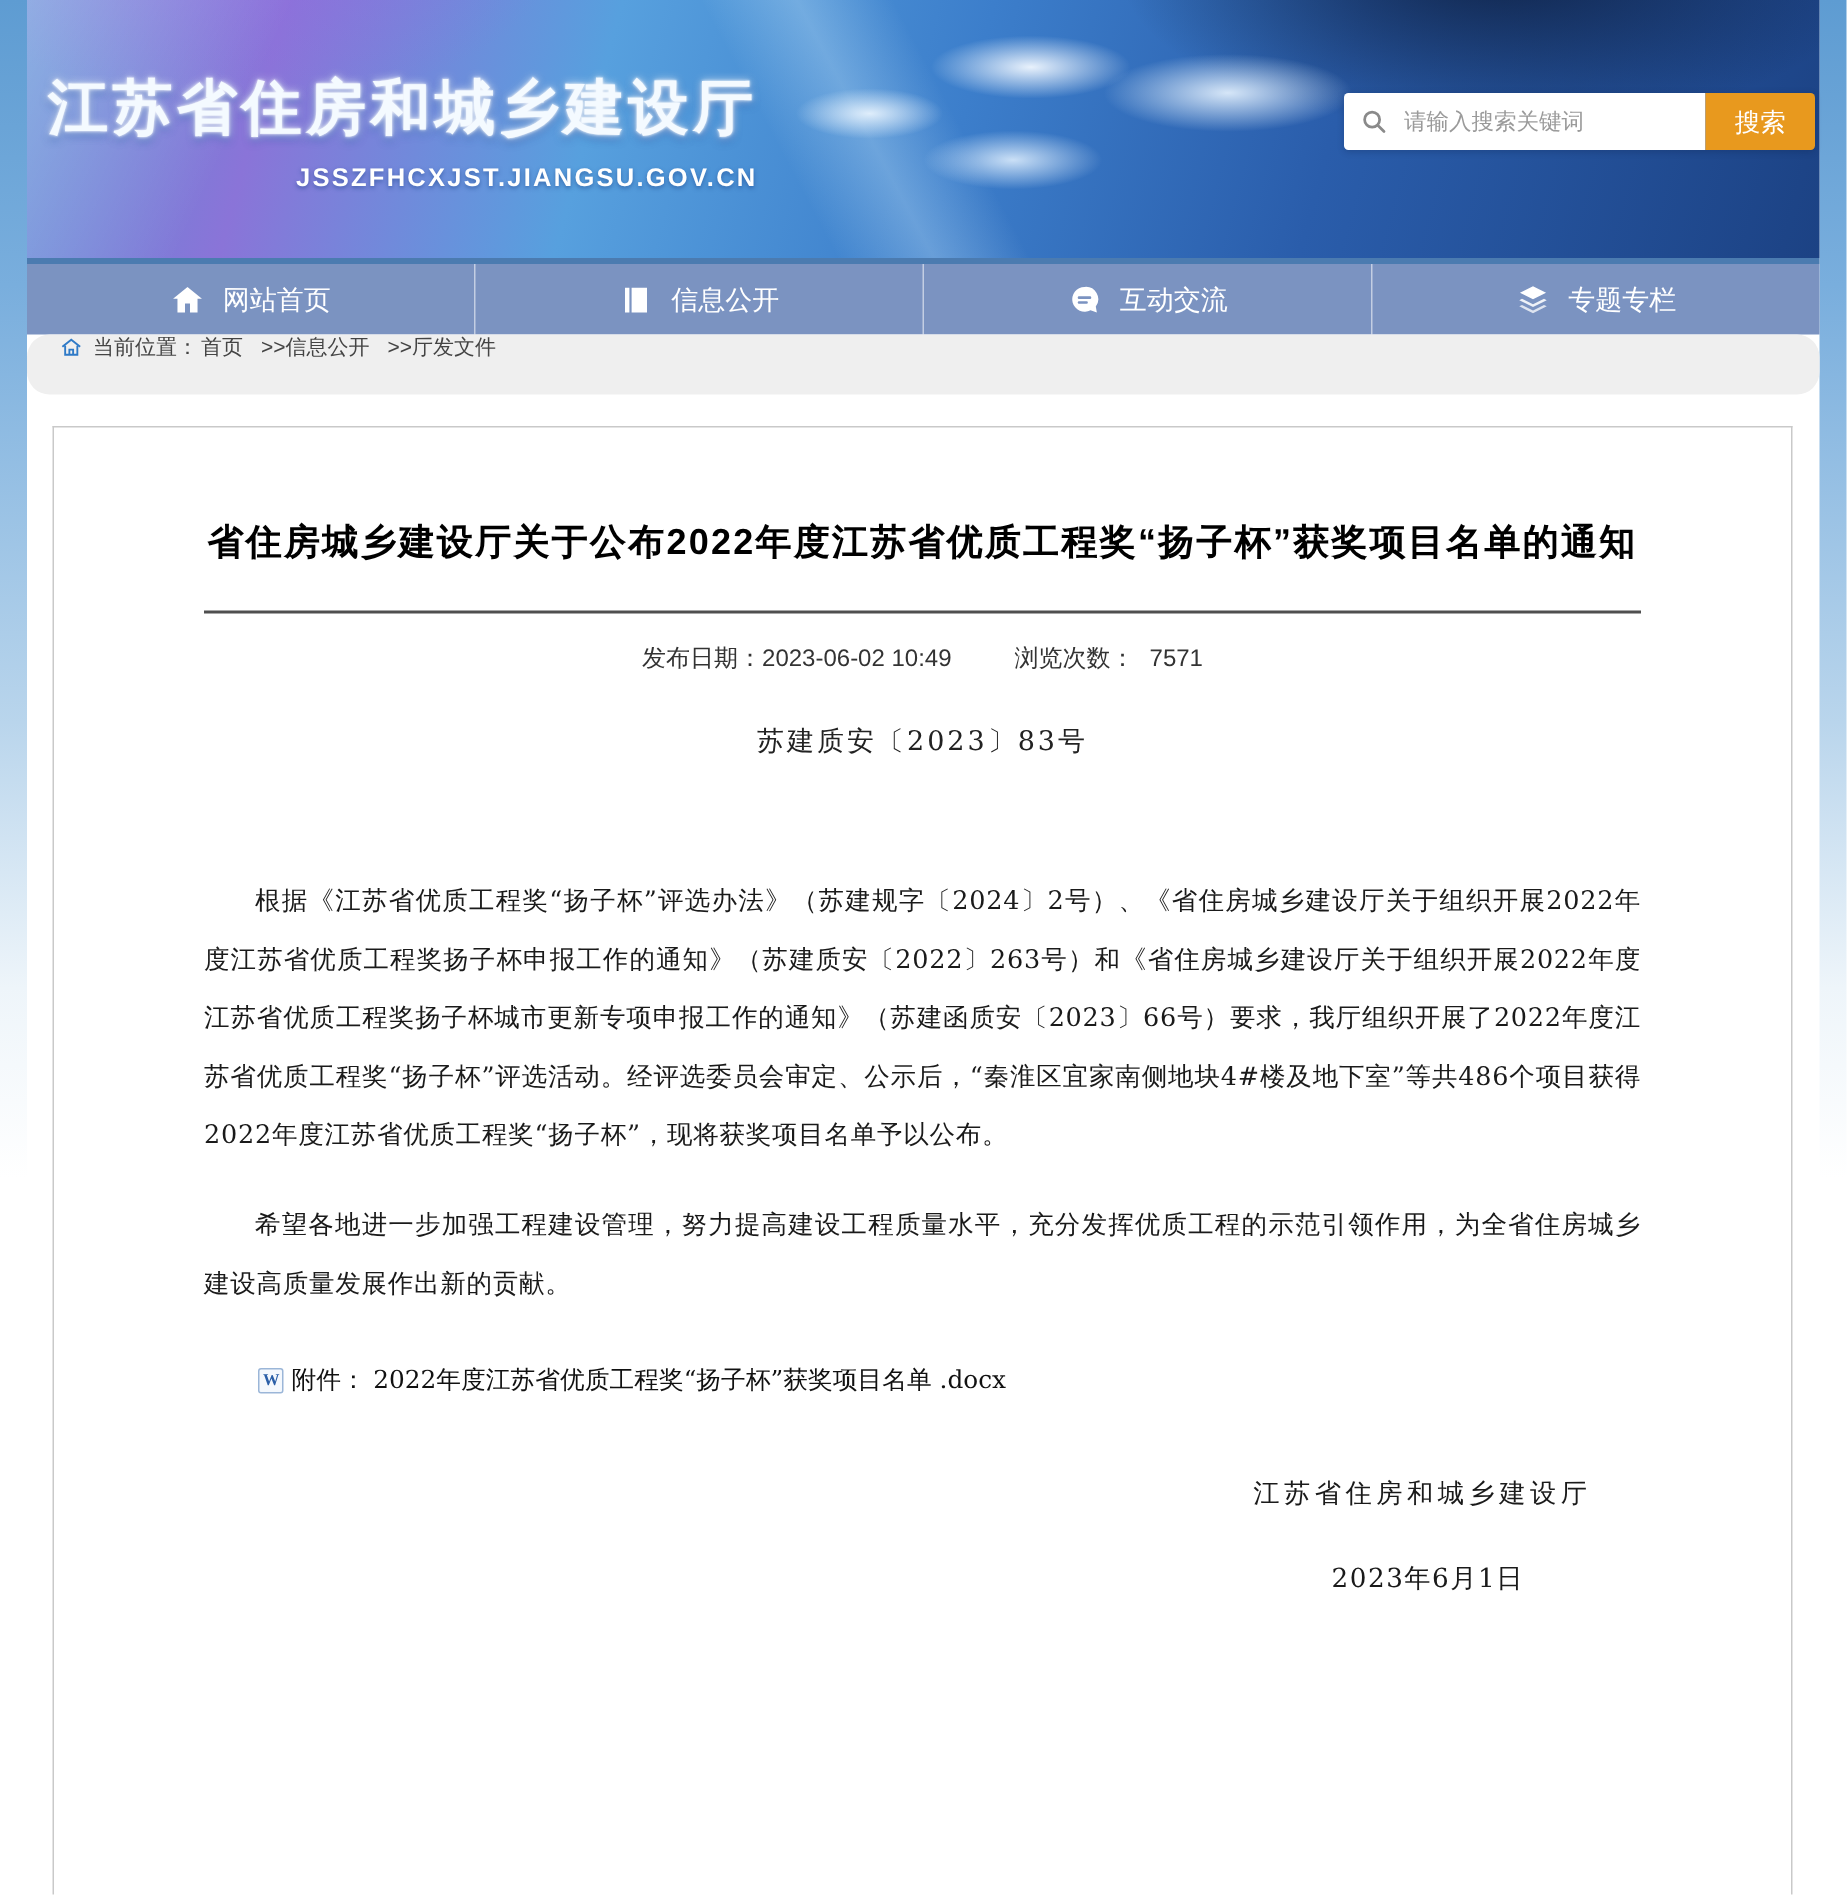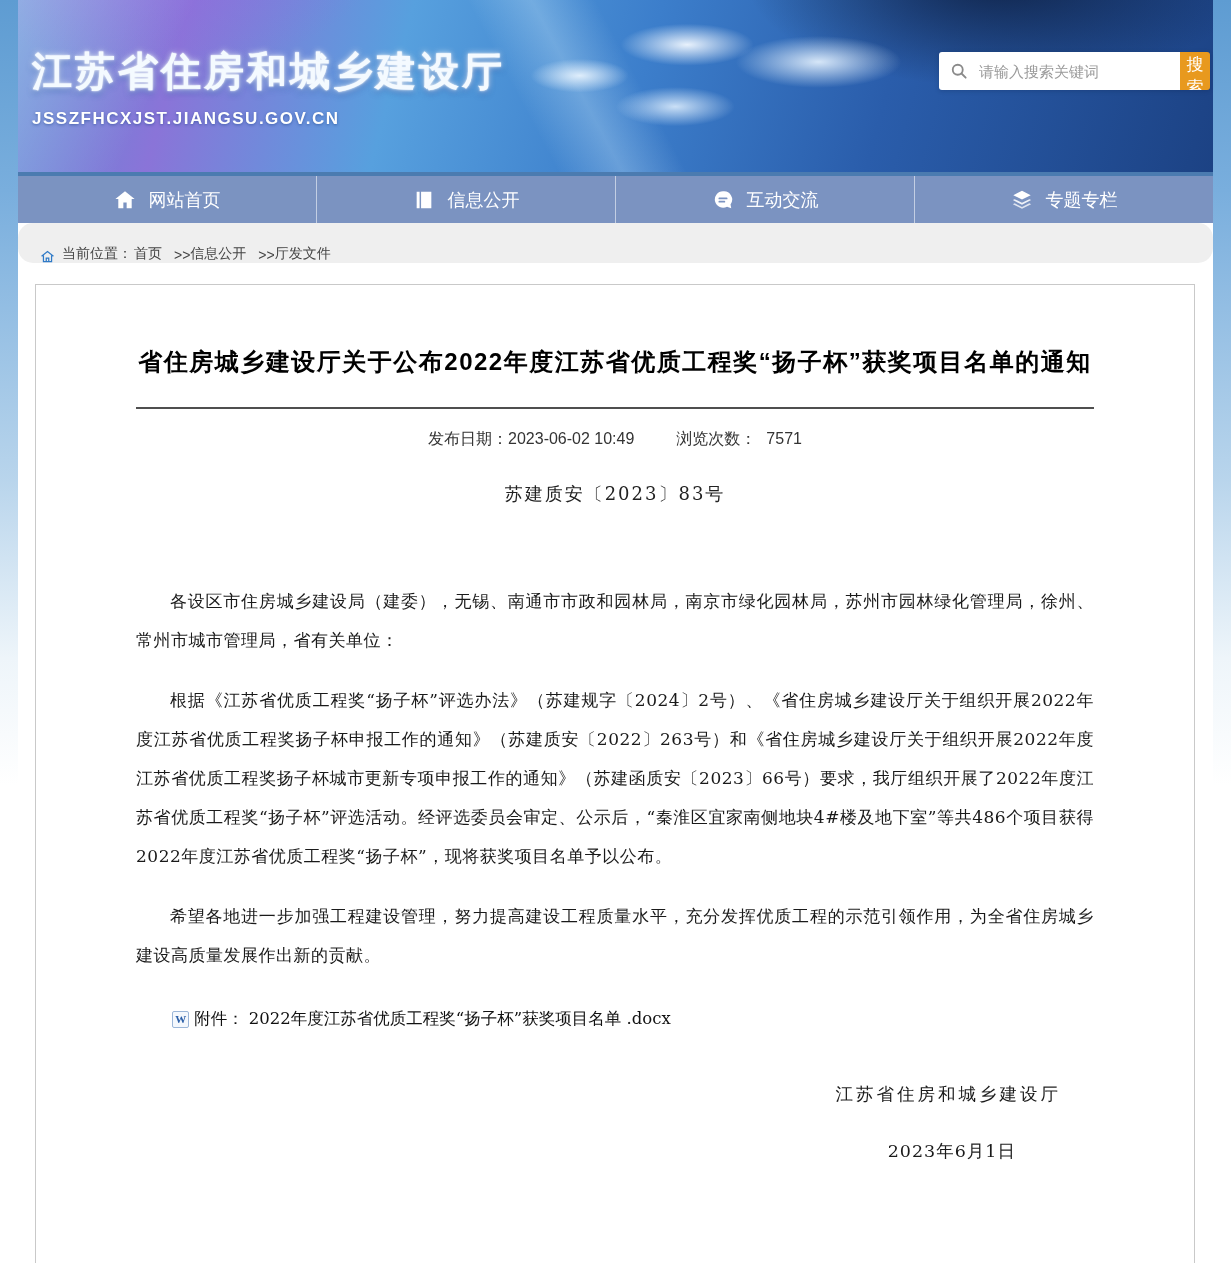--- a/index.html
+++ b/index.html
@@ -28,24 +28,25 @@
       linear-gradient(105deg, #5b8ed6 0%, #8a74d8 14%, #57a0de 32%, #3c7ecb 52%, #2a5dab 72%, #1c4284 100%);
   }
   .brand { position: absolute; left: 14px; top: 44px; }
   .site-title {
     color: #f4faff; font-size: 40px; font-weight: bold; letter-spacing: 3px;
     text-shadow: 0 0 2px #ffffff, 0 0 6px rgba(255,255,255,.85), 0 3px 6px rgba(35,85,170,.75);
   }
   .site-url {
     margin-top: 10px; color: #ffffff; font-size: 17px; font-weight: bold; letter-spacing: 1.5px;
     text-shadow: 0 1px 3px rgba(30,70,140,.6);
+    text-align: right;
   }
   .search-bar {
-    position: absolute; right: 3px; top: 52px;
-    width: 271px; height: 38px; display: flex; align-items: stretch;
+    position: absolute; right: 3px; top: 62px;
+    width: 314px; height: 38px; display: flex; align-items: stretch;
     border-radius: 3px; overflow: hidden; box-shadow: 0 1px 4px rgba(10,30,70,.25);
   }
   .search-field { flex: 1; display: flex; align-items: center; background: #ffffff; padding-left: 10px; }
   .search-icon { display: inline-flex; margin-right: 8px; }
   .search-input { border: none; outline: none; flex: 1; min-width: 0; font-size: 15px; color: #333; background: transparent; }
   .search-input::placeholder { color: #9a9a9a; }
   .search-button {
     width: 76px; border: none; cursor: pointer; background: #e8991e;
     color: #ffffff; font-size: 17px; font-family: inherit;
   }
@@ -54,21 +55,21 @@
   .main-nav { display: flex; height: 47px; background: #7b93c1; }
   .nav-item {
     flex: 1; display: flex; align-items: center; justify-content: center; gap: 13px;
     color: #ffffff; font-size: 18px; cursor: pointer; border-left: 1px solid rgba(255,255,255,.55);
   }
   .nav-item:first-child { border-left: none; text-align: center; }
   .nav-icon { display: inline-flex; }
 
   
   .breadcrumb-bar {
-    height: 40px; background: #efefef; display: flex; align-items: flex-end;
+    height: 40px; background: #efefef; display: flex; align-items: flex-start;
     padding-left: 22px; font-size: 14px; color: #444444; border-radius: 15px;
   }
   .crumb-home-icon { display: inline-flex; margin-right: 7px; position: relative; top: 1px; }
   .crumb { cursor: pointer; }
   .crumb-sep { margin-left: 12px; color: #444444; }
   .crumb-first-gap { margin-left: 2px; }
 
   
   .content-box {
     margin: 21px 18px 0 17px; height: 979px;
@@ -187,21 +188,20 @@
       <h1 class="article-title">省住房城乡建设厅关于公布2022年度江苏省优质工程奖“扬子杯”获奖项目名单的通知</h1>
       <div class="title-rule"></div>
 
       <div class="article-meta">
         <span>发布日期：</span><span>2023-06-02 10:49</span><span class="meta-views">浏览次数：</span><span class="meta-views-value">7571</span>
       </div>
 
       <div class="doc-number">苏建质安〔2023〕83号</div>
 
       <div class="body-text">
-        <p>各设区市住房城乡建设局（建委），无锡、南通市市政和园林局，南京市绿化园林局，苏州市园林绿化管理局，徐州、常州市城市管理局，省有关单位：</p>
         <p>根据《江苏省优质工程奖“扬子杯”评选办法》（苏建规字〔2024〕2号）、《省住房城乡建设厅关于组织开展2022年度江苏省优质工程奖扬子杯申报工作的通知》（苏建质安〔2022〕263号）和《省住房城乡建设厅关于组织开展2022年度江苏省优质工程奖扬子杯城市更新专项申报工作的通知》（苏建函质安〔2023〕66号）要求，我厅组织开展了2022年度江苏省优质工程奖“扬子杯”评选活动。经评选委员会审定、公示后，“秦淮区宜家南侧地块4#楼及地下室”等共486个项目获得2022年度江苏省优质工程奖“扬子杯”，现将获奖项目名单予以公布。</p>
         <p>希望各地进一步加强工程建设管理，努力提高建设工程质量水平，充分发挥优质工程的示范引领作用，为全省住房城乡建设高质量发展作出新的贡献。</p>
       </div>
 
       <div class="attachment">
         <span class="word-icon"></span>
         <span>附件：</span>
           <span>2022年度江苏省优质工程奖“扬子杯”获奖项目名单 .docx</span>
       </div>
 

